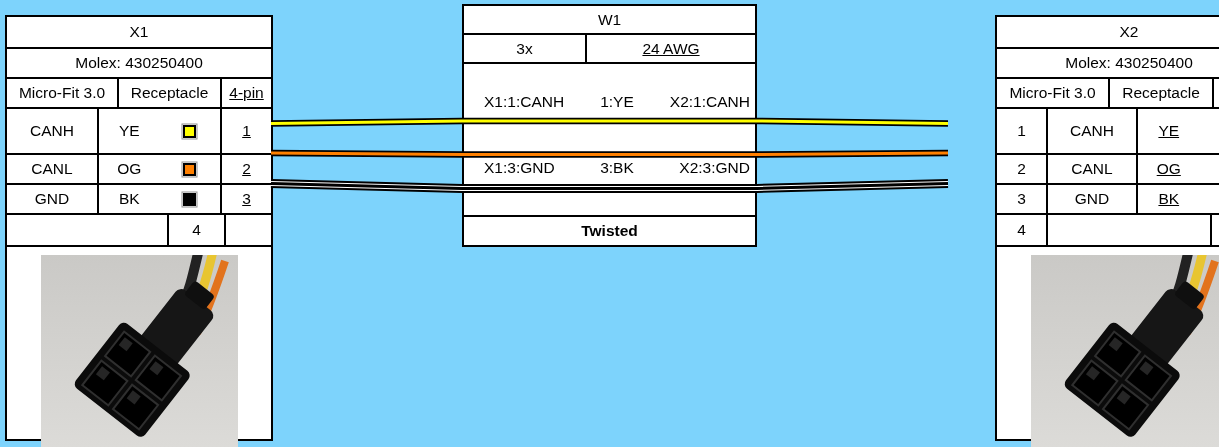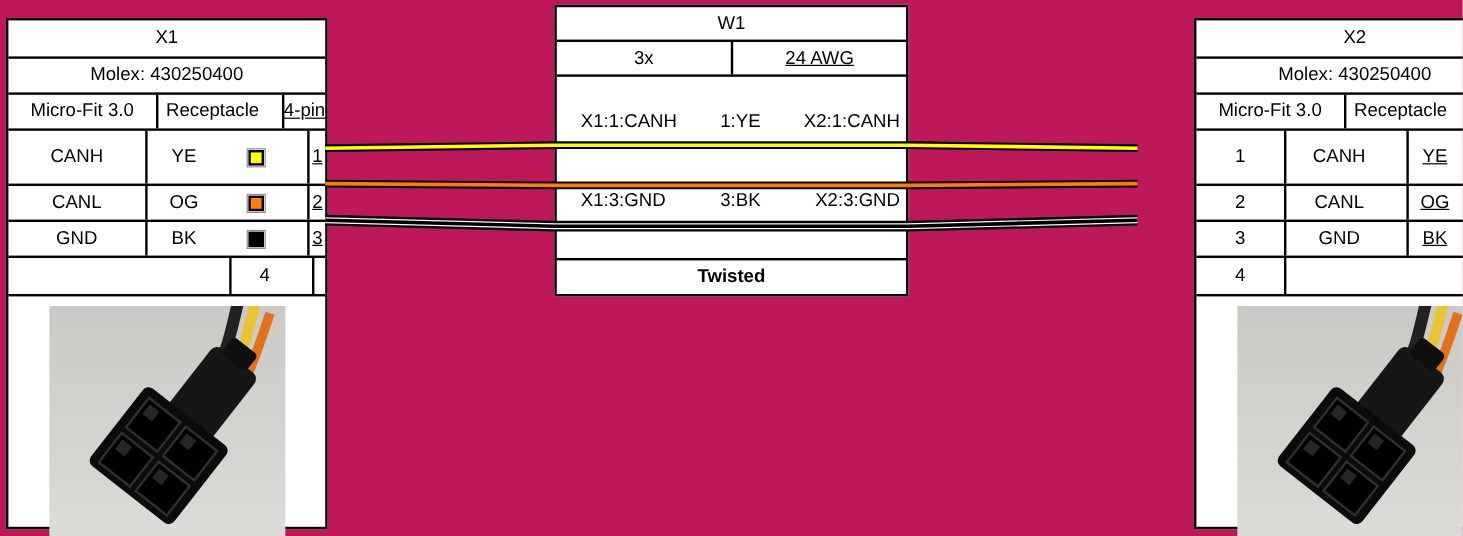--- a/index.html
+++ b/index.html
@@ -1,24 +1,24 @@
 <!DOCTYPE html>
 <html><head>
 <meta charset="utf-8">
 <style>
   html,body{margin:0;padding:0;background:#fff;}
-  .canvas{position:relative;width:1219px;height:447px;background:#be185d;
+  .canvas{position:relative;width:1219px;height:447px;background:#7dd3fc;
           font-family:"Liberation Sans",sans-serif;font-size:15.5px;color:#000;}
   .tbl{position:absolute;border:2px solid #000;background:#fff;display:flex;
        flex-direction:column;box-sizing:border-box;}
   .row{display:flex;align-items:center;justify-content:center;box-sizing:border-box;
        flex:0 0 auto;white-space:nowrap;}
   .row + .row{border-top:2px solid #000;}
   .cell{display:flex;align-items:center;justify-content:center;height:100%;
-        box-sizing:border-box;white-space:nowrap;margin-left:12px;}
+        box-sizing:border-box;white-space:nowrap;}
   .cell + .cell{border-left:2px solid #000;}
   .fill{flex:1 1 auto;text-decoration:underline;}
   .fillrow{flex:1 1 auto;font-weight:bold;}
   .h27{height:27px}.h29{height:29px}.h30{height:30px}.h31{height:46px}
   .h32{height:32px}.h153{height:153px}
   .w49{width:49px}.w57{width:57px}.w90{width:90px}.w103{width:103px}
   .w104{width:104px}.w110{width:110px}.w111{width:111px}.w121{width:121px}
   .w123{width:123px}.w160{width:160px}.w164{width:164px}
   .ccell{padding:0;justify-content:space-between;}
   .chalf{flex:1 1 0;display:flex;align-items:center;justify-content:center;height:100%;}

